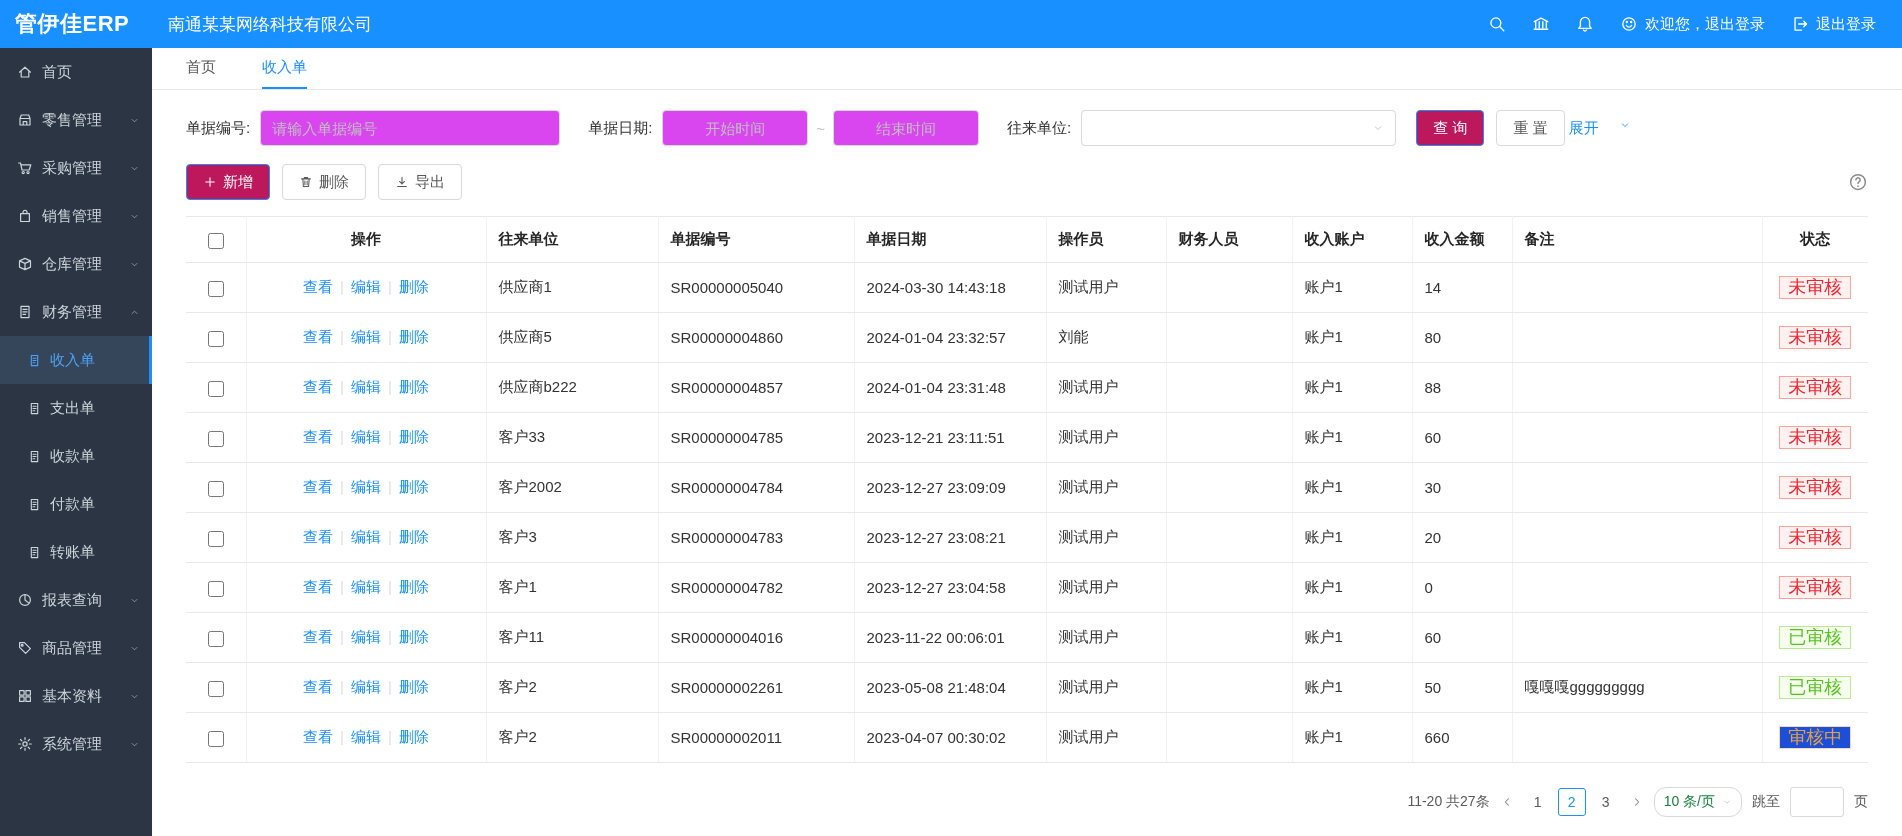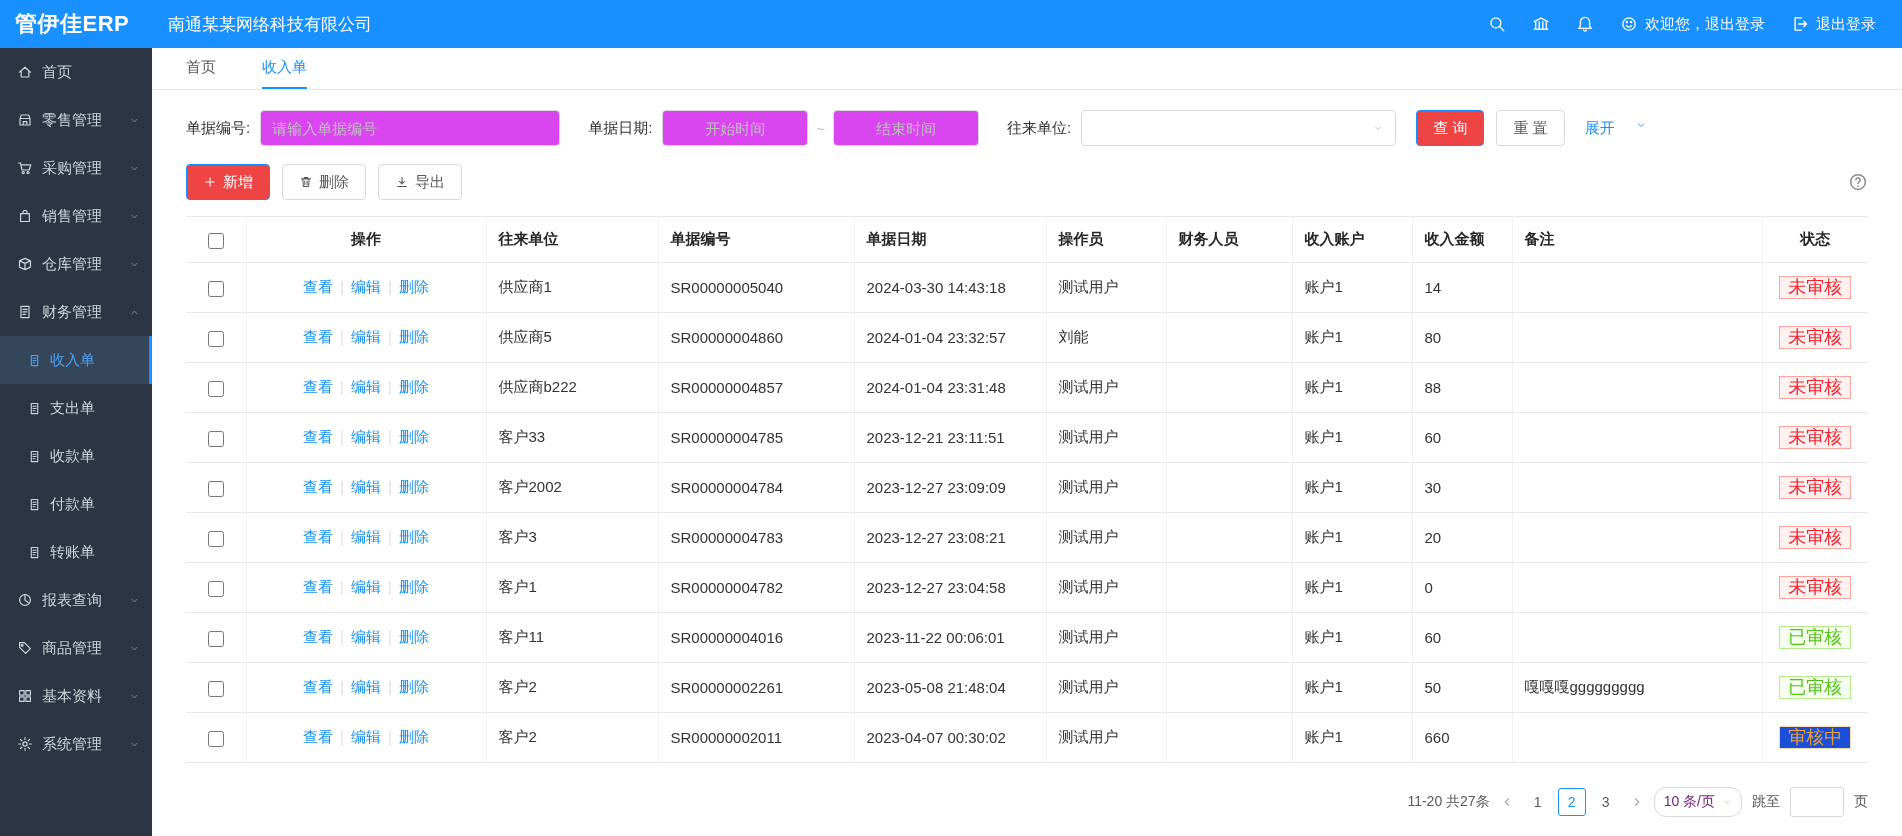--- a/index.html
+++ b/index.html
@@ -43,24 +43,24 @@
   .gap20{width:20px;flex:none}
   .input{height:36px;border:1px solid #d9d9d9;border-radius:4px;padding:0 11px;font-size:15px;color:#333;outline:none;font-family:inherit;background:#d946ef}
   .input::placeholder{color:#bfbfbf}
   .bill-input{width:300px}
   .date-input{width:146px;text-align:center}
   .date-sep{color:#bfbfbf;margin:0 8px}
   .select{width:315px;height:36px;border:1px solid #d9d9d9;border-radius:4px;display:flex;align-items:center;padding:0 11px;color:#bfbfbf;cursor:pointer;background:#fff}
   .select .chev{margin-left:auto;width:12px;height:12px;color:#bfbfbf}
   .btn{height:36px;border-radius:4px;border:1px solid #d9d9d9;background:#fff;color:#595959;display:inline-flex;align-items:center;justify-content:center;padding:0 16px;font-size:15px;cursor:pointer;gap:6px;font-family:inherit;white-space:nowrap}
   .btn .icon{width:14px;height:14px}
-  .btn-primary{background:#ef4444;border-color:#1890ff;color:#fff}
+  .btn-primary{background:#be185d;border-color:#1890ff;color:#fff}
   .mr12{margin-right:12px}
   .link{color:#1890ff;cursor:pointer;white-space:nowrap}
-  .expand-link{display:inline-flex;align-items:flex-start;gap:20px;margin-left:20px}
+  .expand-link{display:inline-flex;align-items:flex-start;gap:20px;margin-left:4px}
   .expand-link .icon{width:12px;height:12px}
 
   
   .toolbar-row{display:flex;align-items:center;margin-top:18px;gap:12px}
   .help{margin-left:auto;width:20px;height:20px;color:#8c8c8c;cursor:pointer}
 
   
   .grid-table{width:100%;border-collapse:collapse;table-layout:fixed;margin-top:16px;border-top:1px solid #e8e8e8;font-size:15px}
   .grid-table th{font-weight:700;color:#262626;text-align:left;padding:13px 12px;border-bottom:1px solid #e8e8e8;border-right:1px solid #f2f2f2;white-space:nowrap;overflow:hidden}
   .grid-table td{padding:13px 12px;border-bottom:1px solid #e8e8e8;border-right:1px solid #f2f2f2;color:#333;white-space:nowrap;overflow:hidden;text-overflow:ellipsis}
@@ -72,21 +72,21 @@
   .badge.red{color:#f5222d;background:#fff1f0;border-color:#ffa39e}
   .badge.green{color:#52c41a;background:#f6ffed;border-color:#b7eb8f}
   .badge.orange{color:#e6a23c;background:#1d4ed8;border-color:#f5dab1}
 
   
   .pagination{display:flex;justify-content:flex-end;align-items:center;margin-top:24px;gap:10px;color:#595959;font-size:14px}
   .page-arrow{width:14px;height:14px;color:#8c8c8c;cursor:pointer}
   .page-nums{display:inline-flex;gap:6px}
   .page-num{min-width:28px;height:28px;display:inline-flex;align-items:center;justify-content:center;cursor:pointer;border-radius:3px;border:1px solid transparent}
   .page-num.active{border-color:#1890ff;color:#1890ff}
-  .size-select{height:30px;border:1px solid #d9d9d9;border-radius:12px;display:inline-flex;align-items:center;padding:2px 9px;gap:7px;cursor:pointer;color:#701a75;background:#fff}
+  .size-select{height:30px;border:1px solid #d9d9d9;border-radius:12px;display:inline-flex;align-items:center;padding:2px 9px;gap:7px;cursor:pointer;color:#15803d;background:#fff}
   .size-select .icon{width:10px;height:10px;color:#bfbfbf}
   .jump-input{width:54px;height:30px;border:1px solid #d9d9d9;border-radius:3px;outline:none;padding:0 6px;font-size:14px;font-family:inherit}
 </style>
 </head>
 <body>
 
 <div class="header">
   <div class="logo">管伊佳ERP</div>
   <div class="company">南通某某网络科技有限公司</div>
   <div class="header-right">

